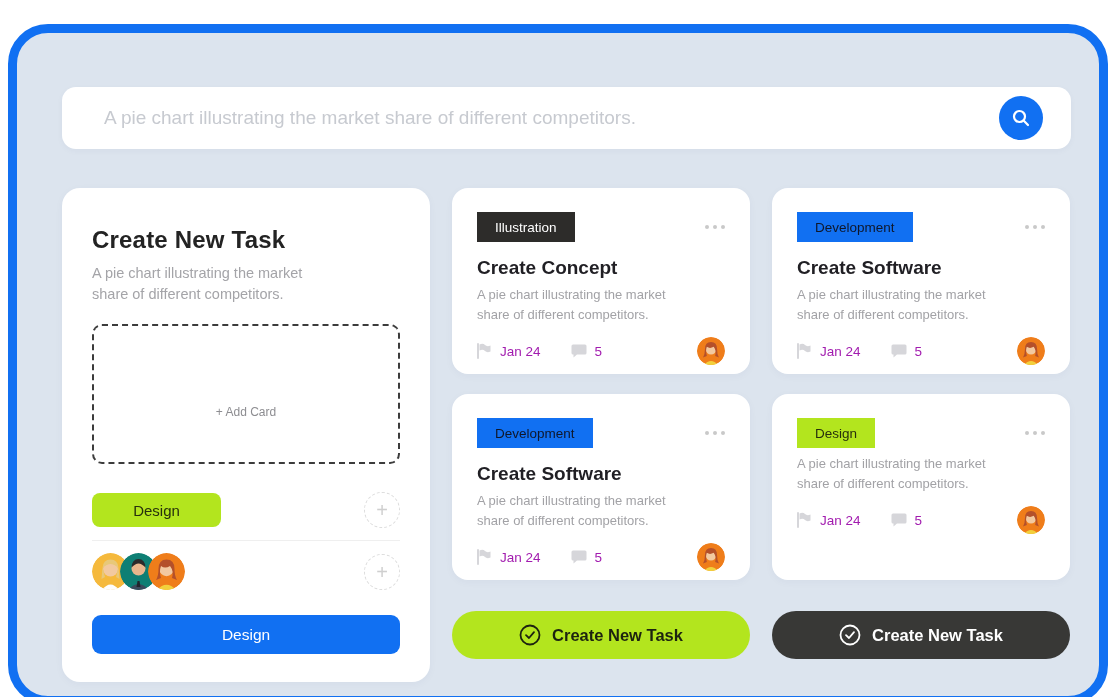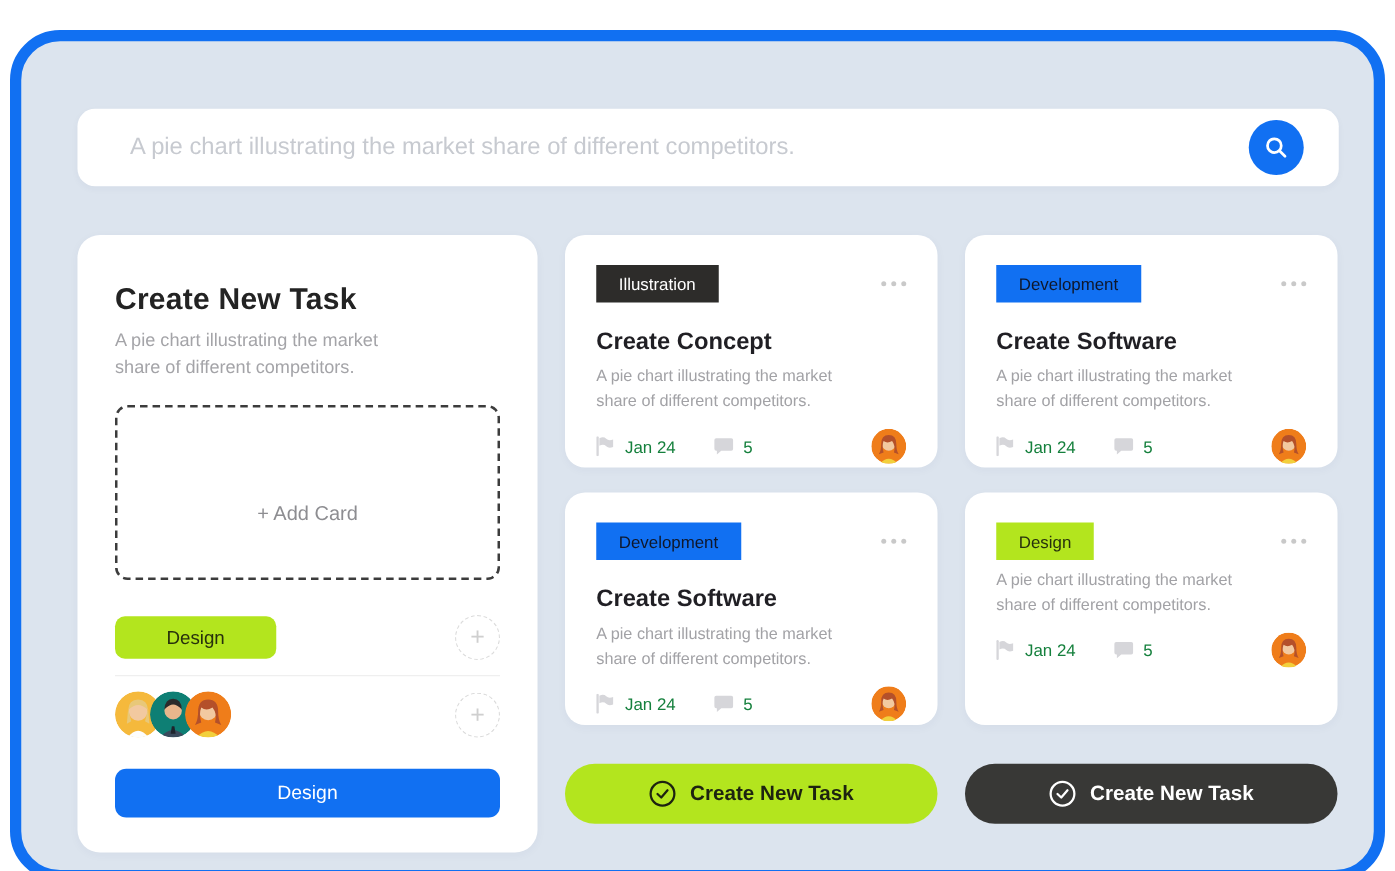--- a/index.html
+++ b/index.html
@@ -35,21 +35,21 @@
     background:#ffffff; border-radius:18px; padding:38px 30px 0 30px;
     box-shadow:0 2px 8px rgba(40,60,100,.04);
   }
   .panel-title{ font-size:24px; font-weight:700; color:#232323; letter-spacing:.2px; }
   .panel-desc{ margin-top:9px; font-size:14.5px; line-height:21px; color:#a4a4a8; width:250px; }
   .add-card-box{
     margin-top:19px; width:308px; height:140px; border:2px dashed #3c3c3c;
     border-radius:10px; display:flex; align-items:center; justify-content:center;
     cursor:pointer; background:#fff;
   }
-  .add-card-label{ font-size:16px; color:#8d8d91;margin-top:35px; }
+  .add-card-label{ font-size:12px; color:#8d8d91;margin-top:35px; }
   .row-between{ display:flex; align-items:center; justify-content:space-between; }
   .tag-row{ margin-top:28px; }
   .pill-tag{
     height:34px; border-radius:8px; display:inline-flex; align-items:center;
     justify-content:center; font-size:15px; padding:0 24px; min-width:129px;
   }
   .tag--lime{ background:#b3e51e; color:#27300d; }
   .tag--dark{ background:#2d2c2a; color:#ffffff; }
   .tag--blue{ background:#1170f2; color:#0f172a; }
   .dashed-plus{
@@ -77,24 +77,24 @@
   .card-1{ left:435px; top:155px; }
   .card-2{ left:755px; top:155px; }
   .card-3{ left:435px; top:361px; }
   .card-4{ left:755px; top:361px; }
   .card-tag{
     height:30px; border-radius:0; display:inline-flex; align-items:center;
     font-size:13.5px; padding:0 18px; min-width:0;
   }
   .card-menu{ display:flex; gap:4px; cursor:pointer; padding:4px 0; }
   .card-menu i{ width:4px; height:4px; border-radius:50%; background:#c9c9c9; display:block; }
-  .card-title{ margin-top:21px; font-size:19px; font-weight:700; color:#201f24; }
+  .card-title{ margin-top:15px; font-size:19px; font-weight:700; color:#201f24; }
   .card-desc{ margin-top:6px; font-size:13px; line-height:20px; color:#a2a2a6; width:200px; }
   .card-footer{ margin-top:12px; display:flex; align-items:center; }
-  .meta{ display:flex; align-items:center; gap:8px; color:#15803d; font-size:13.5px; }
+  .meta{ display:flex; align-items:center; gap:8px; color:#a21caf; font-size:13.5px; }
   .meta + .meta{ margin-left:30px; }
   .card-footer .avatar{ width:28px; height:28px; margin-left:auto; }
 
   
   .action-btn{
     position:absolute; top:578px; width:298px; height:48px; border:none;
     border-radius:26px; display:flex; align-items:center; justify-content:center;
     gap:11px; font-size:16.5px; font-weight:700; cursor:pointer;
     font-family:"Liberation Sans", sans-serif;
   }

